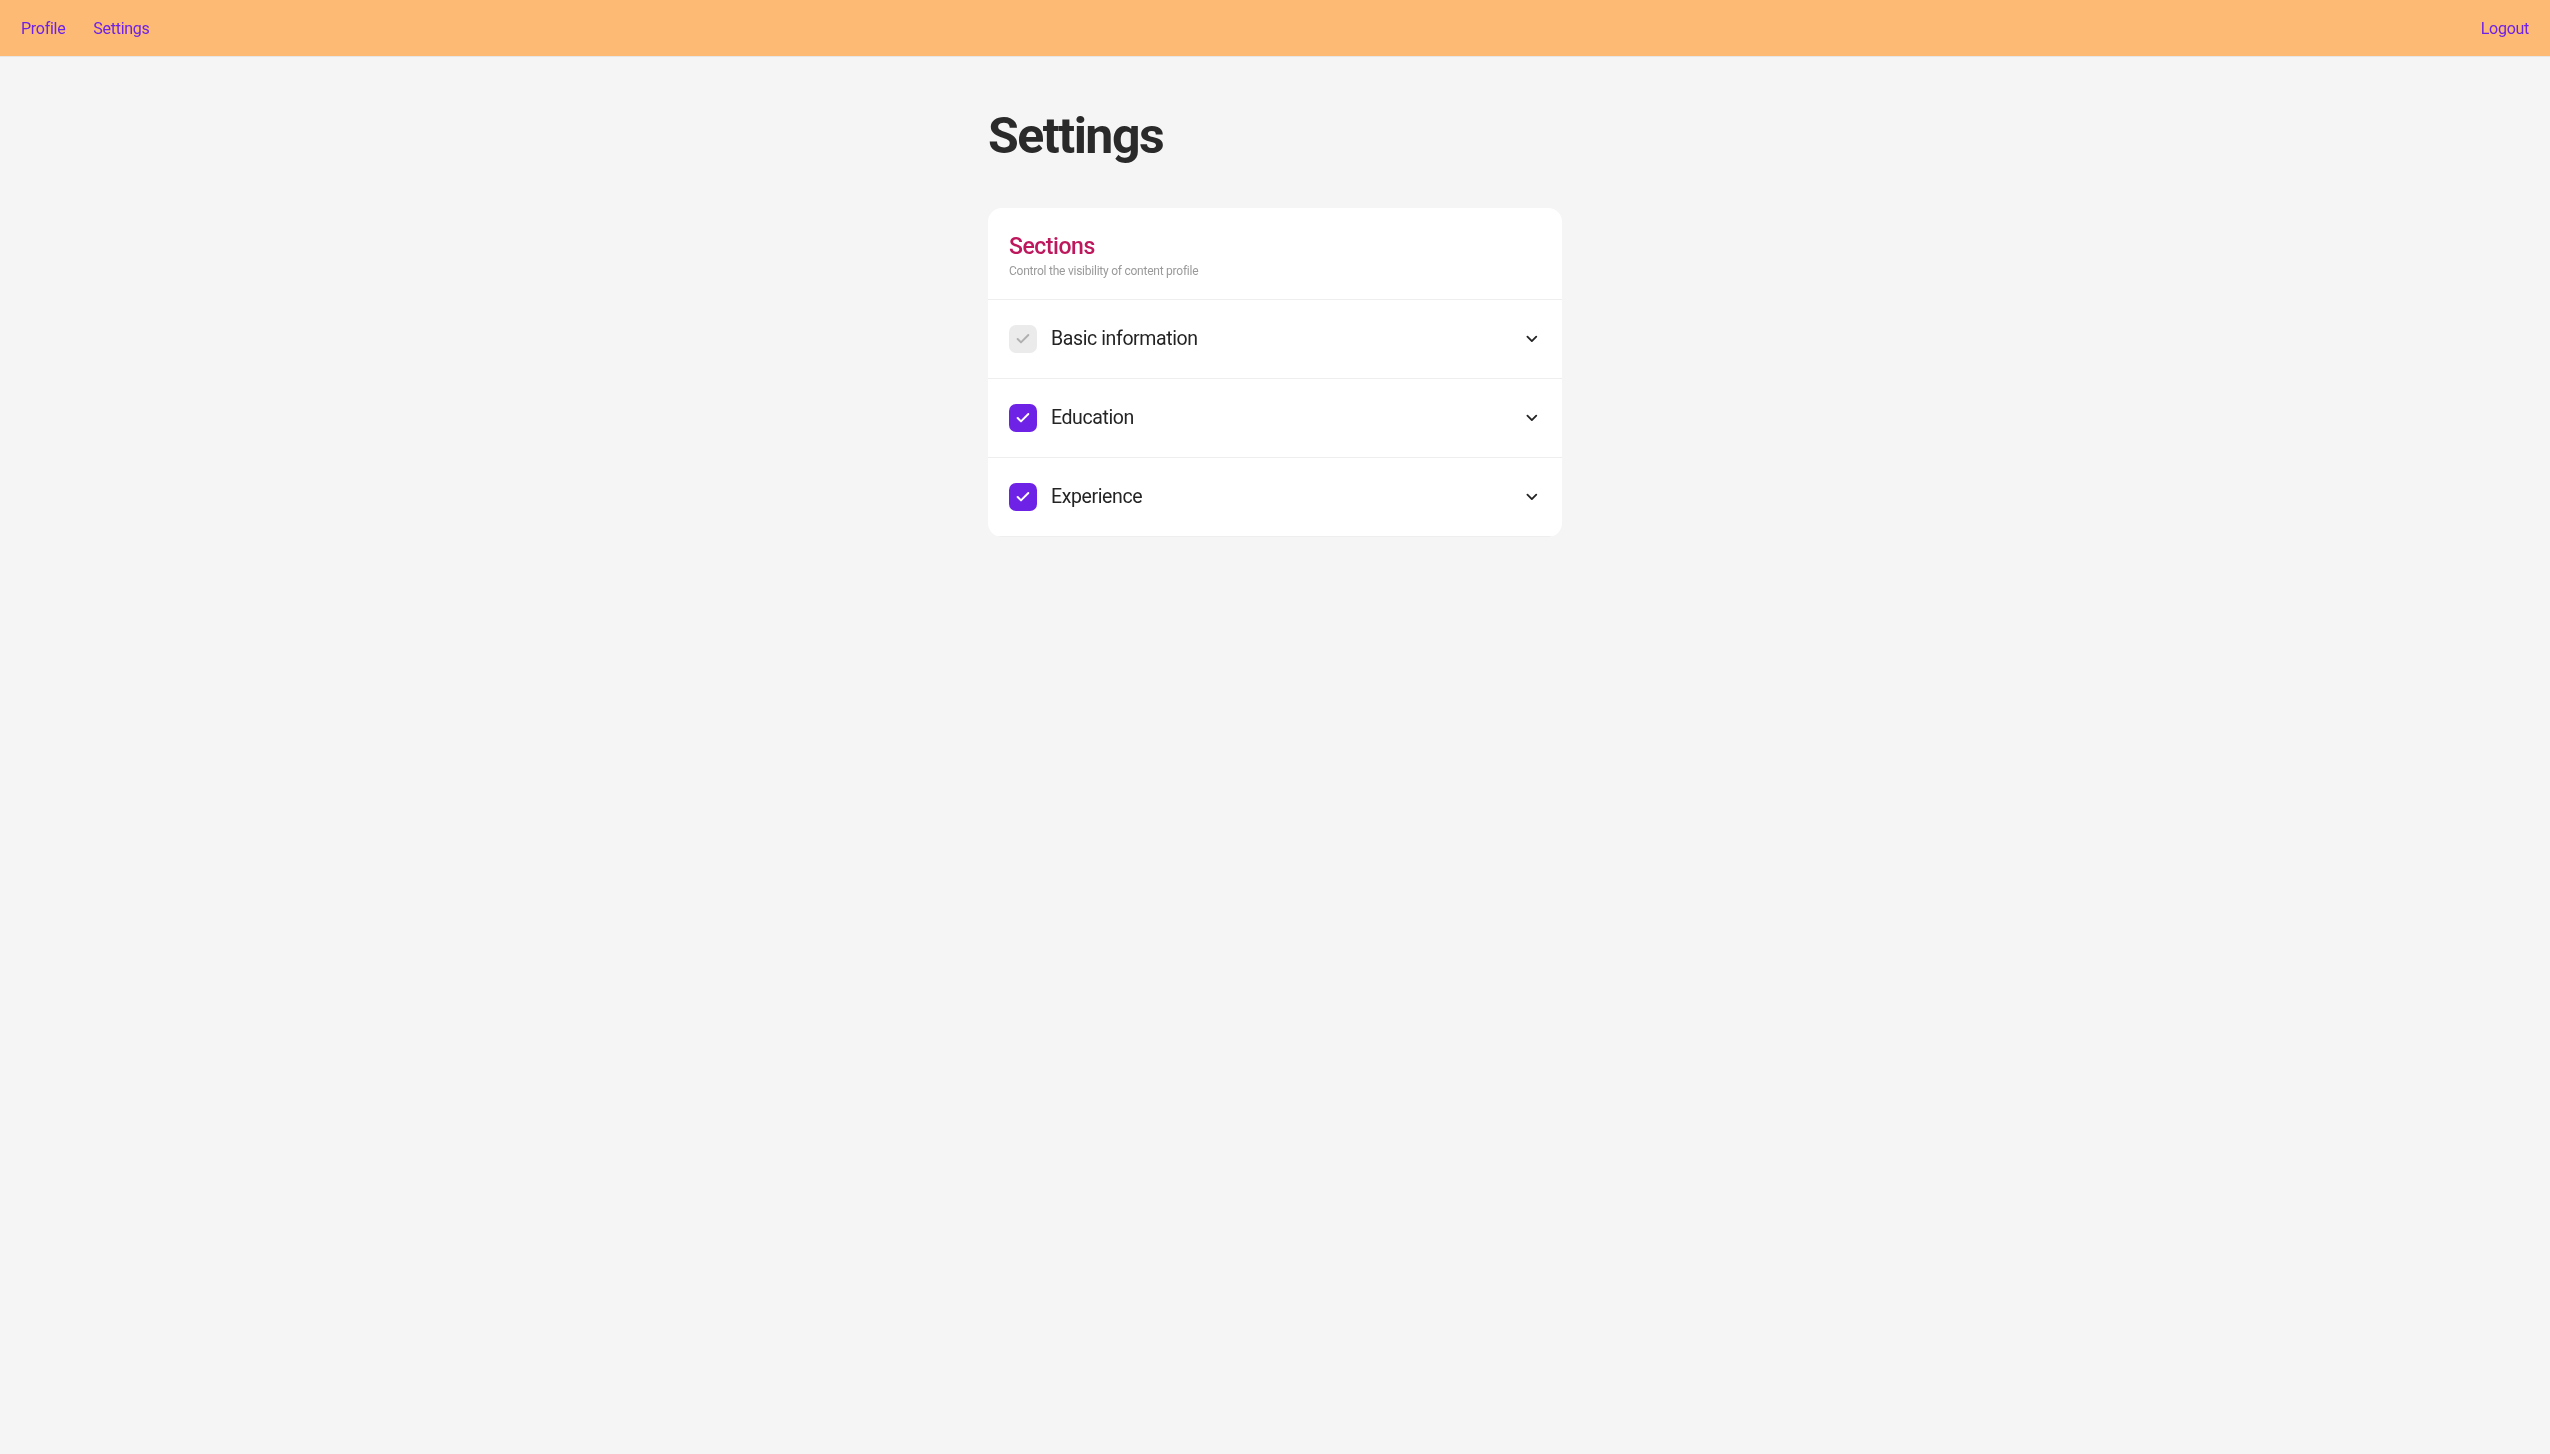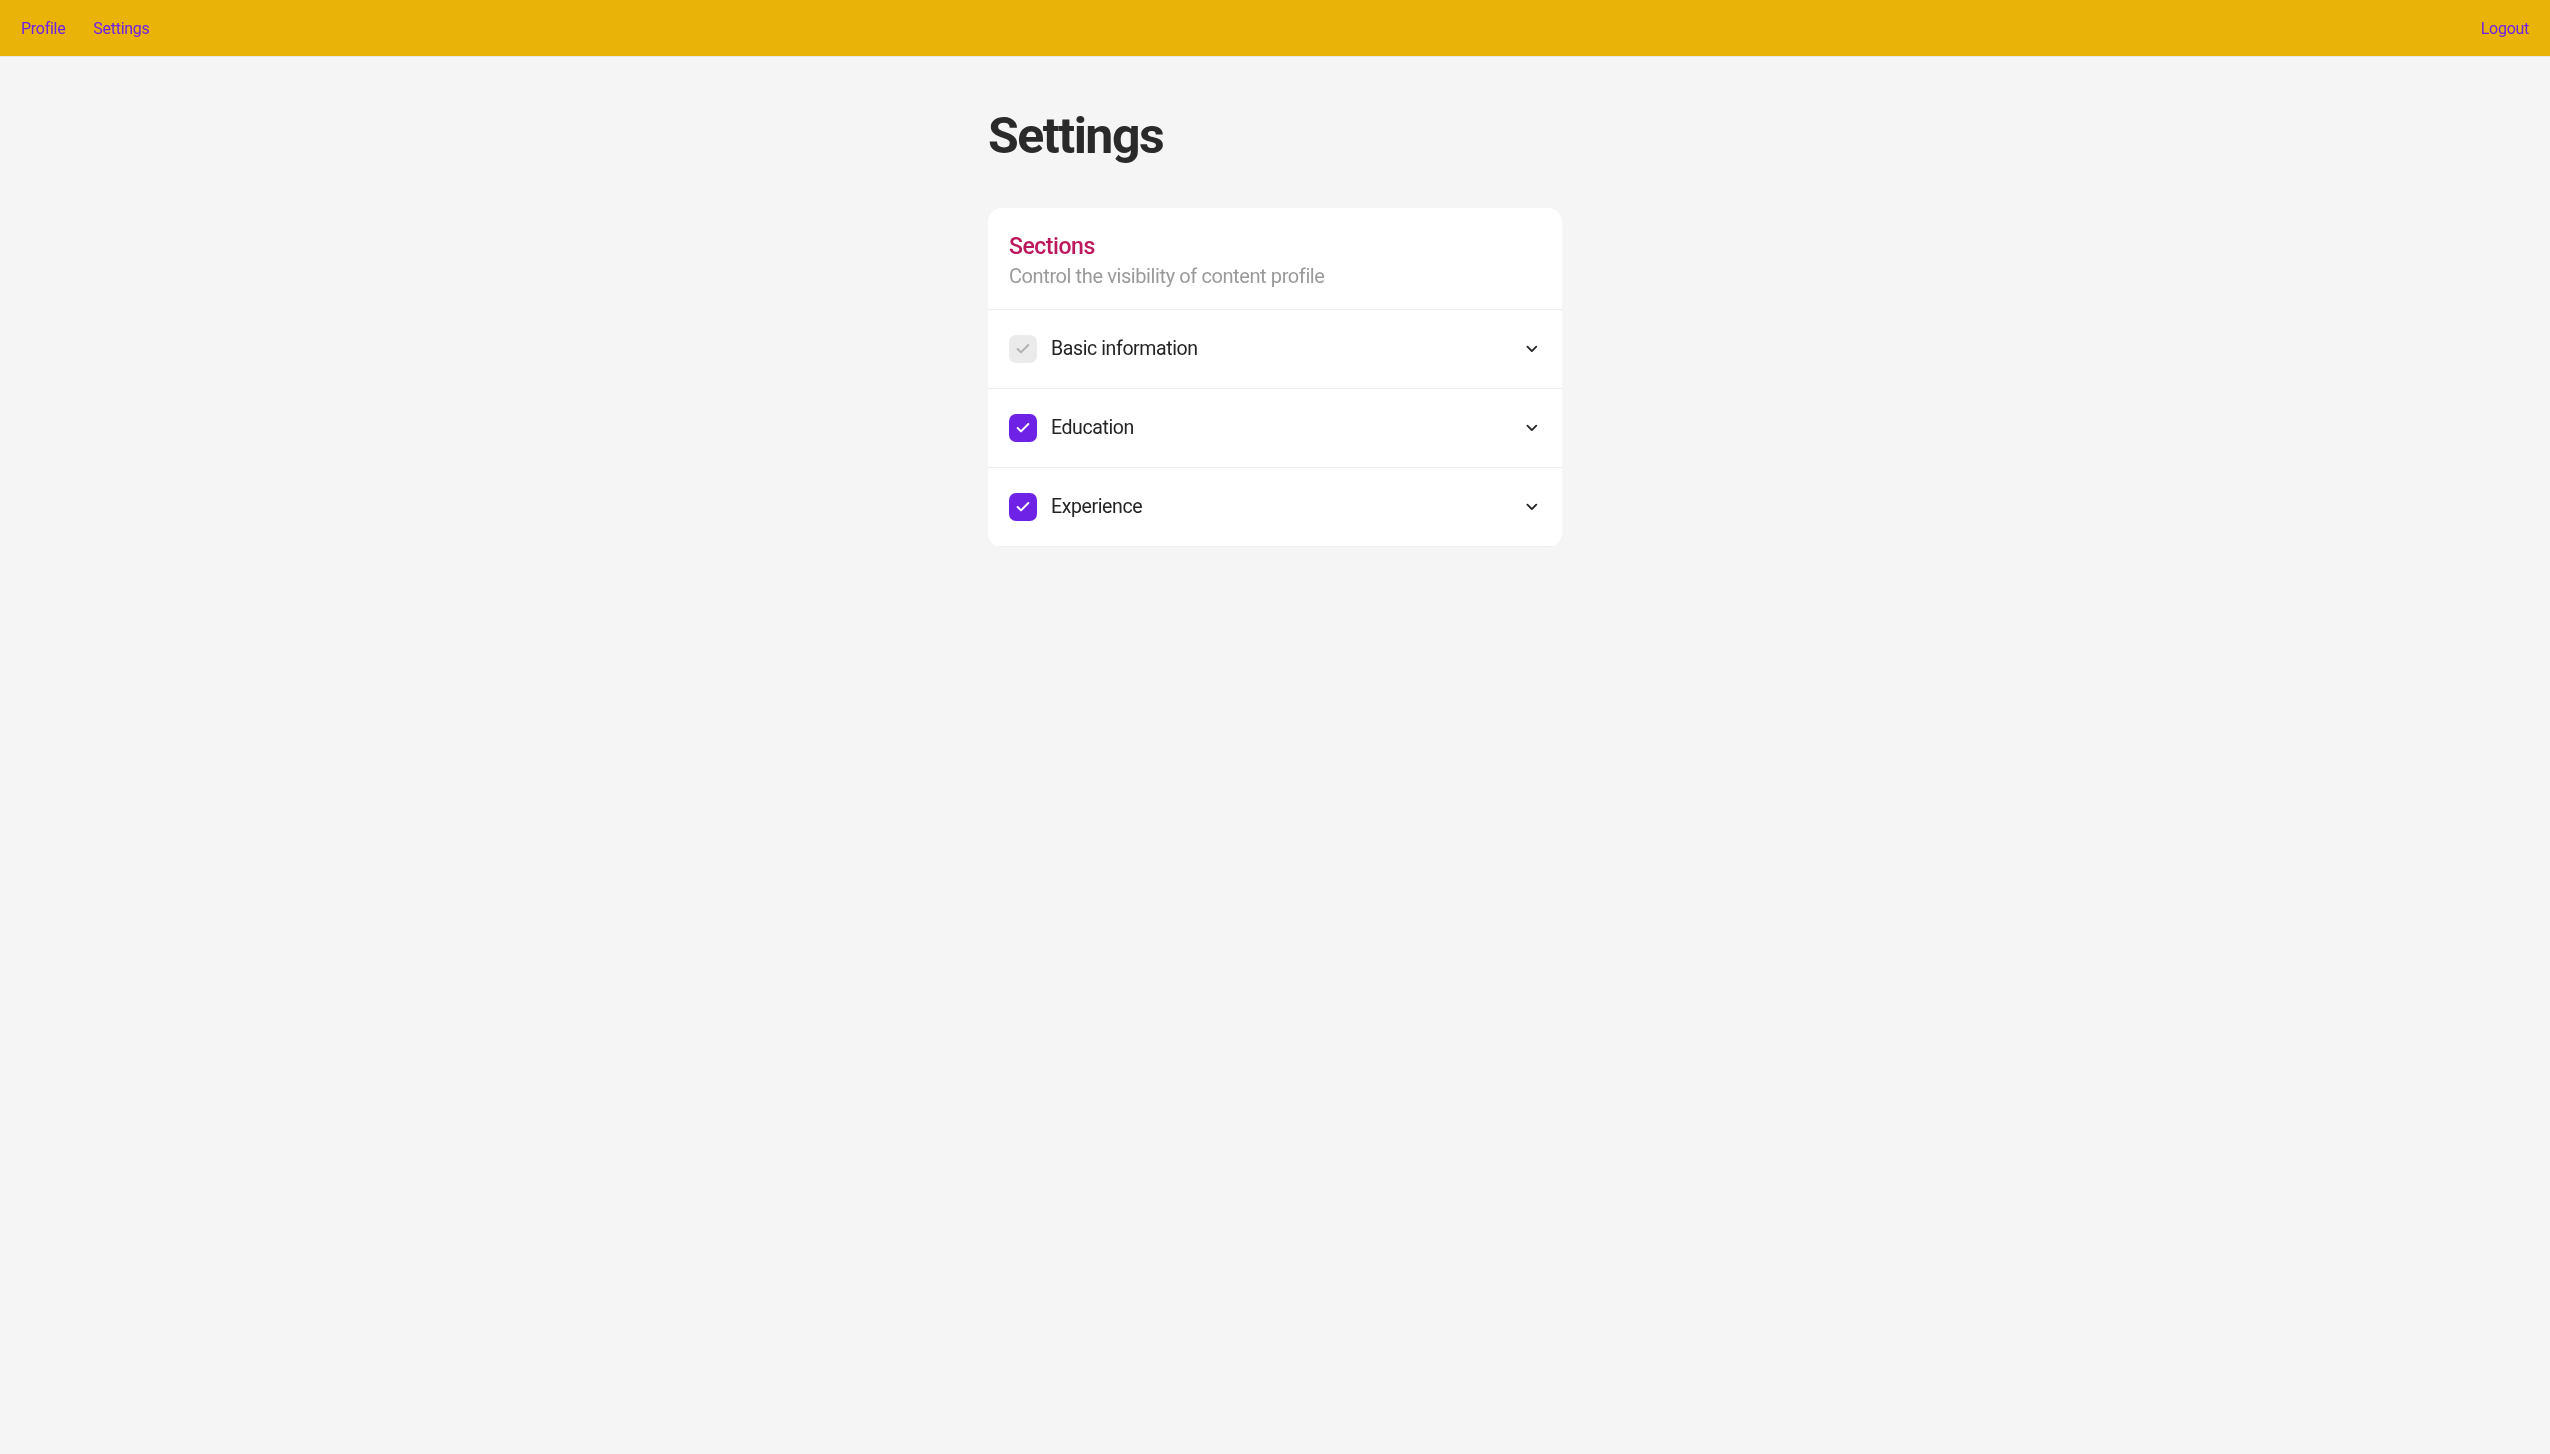--- a/index.html
+++ b/index.html
@@ -7,21 +7,21 @@
       padding: 0;
       box-sizing: border-box;
     }
     body {
       font-family: -apple-system, BlinkMacSystemFont, "Segoe UI", Roboto, Helvetica, Arial, sans-serif;
       background: #f5f5f5;
       color: #242424;
       letter-spacing: -0.02em;
     }
     .navbar {
-      background: #eab308;
+      background: #fdba74;
       border-bottom: 0.9px solid #e6e6e6;
       display: flex;
       justify-content: space-between;
       align-items: center;
       padding: 0 21px;
       height: 57px;
     }
     .nav-left {
       display: flex;
       gap: 28px;
@@ -54,21 +54,21 @@
       border-bottom: 0.9px solid #eeeeee;
     }
     .card-header h2 {
       font-size: 23px;
       font-weight: 500;
       color: #be185d;
       letter-spacing: -0.02em;
       margin-bottom: 3.5px;
     }
     .card-header p {
-      font-size: 20px;
+      font-size: 12px;
       color: #9a9a9a;
       letter-spacing: -0.02em;
     }
     .section-row {
       display: flex;
       align-items: center;
       padding: 25px 21px;
       border-bottom: 0.9px solid #eeeeee;
       gap: 14px;
       justify-content: space-between;

